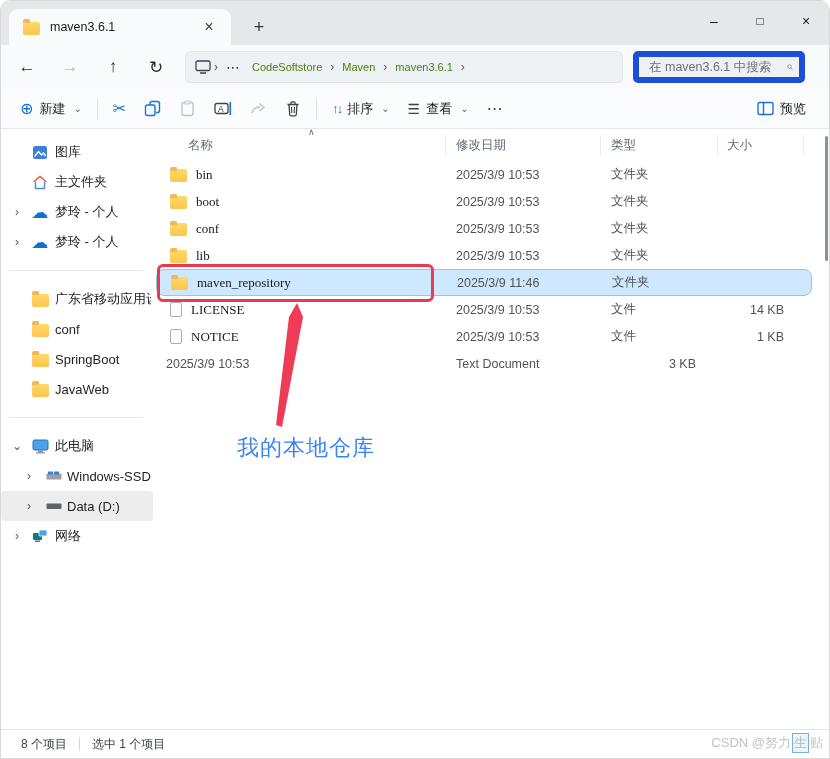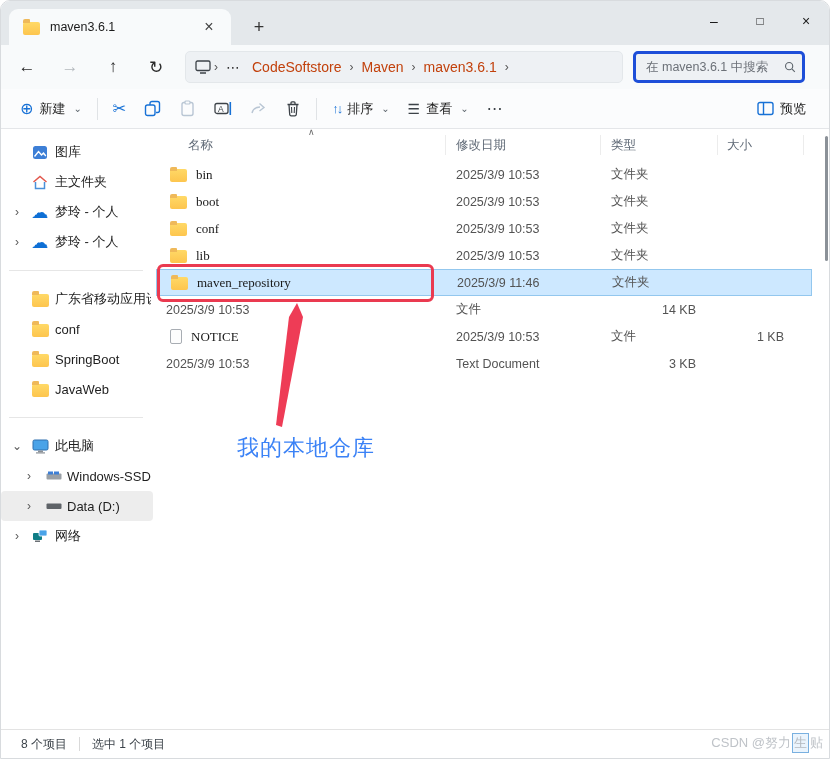--- a/index.html
+++ b/index.html
@@ -15,24 +15,24 @@
   .newtab { position:absolute; left:244px; top:12px; font-size:18px; color:#333; width:28px; height:28px; display:flex; align-items:center; justify-content:center; }
   .wincontrols { position:absolute; right:0; top:0; height:40px; display:flex; }
   .wbtn { width:46px; height:40px; display:flex; align-items:center; justify-content:center; font-size:14px; color:#1b1b1b; }
   .wbtn.max { font-size:12px; }
 
   
   .addressbar { position:absolute; left:0; top:44px; width:100%; height:44px; background:#f8fafb; display:flex; align-items:center; }
   .navbtn { width:34px; height:34px; display:flex; align-items:center; justify-content:center; font-size:17px; color:#2b2b2b; margin-left:9px; border-radius:4px; }
   .navbtn.disabled { color:#b3b8bd; }
   .crumbbox { margin-left:12px; width:438px; height:32px; background:#eef1f4; border:1px solid #e3e7ea; border-radius:5px; display:flex; align-items:center; padding:0 8px; }
-  .crumb { font-size:14px; color:#c2410c; padding:0 6px; white-space:nowrap; }
+  .crumb { font-size:11px; color:#4d7c0f; padding:0 6px; white-space:nowrap; }
   .crumb-sep { font-size:12px; color:#555; padding:0 2px; }
   .crumb-ellipsis { font-size:14px; color:#333; padding:0 6px; }
-  .searchbox { margin-left:10px; width:172px; height:32px; background:#eef1f4; border:3px solid #1d4ed8; border-radius:5px; display:flex; align-items:center; padding:0 6px 0 10px; overflow:hidden; }
+  .searchbox { margin-left:10px; width:172px; height:32px; background:#eef1f4; border:6px solid #1d4ed8; border-radius:5px; display:flex; align-items:center; padding:0 6px 0 10px; overflow:hidden; }
   .searchbox input { border:none; background:transparent; outline:none; width:138px; font-size:12.5px; color:#555; font-family:inherit; }
   .searchbox input::placeholder { color:#6c7178; opacity:1; }
 
   
   .toolbar { position:absolute; left:0; top:88px; width:100%; height:40px; background:#fbfcfd; border-bottom:1px solid #e4e6e9; display:flex; align-items:center; }
   .tbtn { display:flex; align-items:center; gap:6px; height:32px; padding:0 9px; border-radius:4px; font-size:13px; color:#1f1f1f; }
   .tbtn .glyph { font-size:16px; line-height:1; }
   .blue { color:#1771d6; }
   .dark { color:#3c4248; }
   .tb-sep { width:1px; height:22px; background:#e0e3e6; margin:0 6px; }
@@ -65,21 +65,21 @@
   .lheader { position:relative; display:grid; grid-template-columns:290px 155px 117px 1fr; height:32px; align-items:center; font-size:12.5px; color:#5e6875; }
   .lheader .hc { padding-left:32px; border-right:1px solid #ececec; height:20px; display:flex; align-items:center; }
   .lheader .hc.h2,.lheader .hc.h3 { padding-left:10px; }
   .lheader .hc.h4 { padding-left:9px; border-right:1px solid #ececec; max-width:86px; }
   .sort-caret { position:absolute; left:152px; top:-2px; font-size:9px; color:#6a6a6a; }
   .rows { position:relative; }
   .row { position:relative; display:grid; grid-template-columns:290px 155px 117px 88px; height:27px; align-items:center; width:656px; }
   .cell-name { display:flex; align-items:center; gap:9px; padding-left:14px; font-size:13px; color:#191919;font-family:Liberation Serif, serif; }
   .cell-date,.cell-type { font-size:12.5px; color:#535353; padding-left:10px; }
   .cell-size { font-size:12.5px; color:#535353; text-align:right; padding-right:22px; }
-  .row.selected { background:#cde8ff; border:1px solid #93c7ee; border-radius:0; }
+  .row.selected { background:#cde8ff; border:1px solid #93c7ee; border-radius:8px; }
   .vscroll { position:absolute; right:1px; top:135px; width:3px; height:125px; background:#8b9198; border-radius:2px; }
 
   
   .redbox { position:absolute; left:156px; top:263px; width:277px; height:38px; border:3px solid #ea3a50; border-radius:6px; pointer-events:none; }
   .arrow-svg { position:absolute; left:0; top:0; width:830px; height:759px; pointer-events:none; }
   .ann-text { position:absolute; left:236px; top:432px; font-size:22px; color:#3b82f6; letter-spacing:1px; }
 
   
   .statusbar { position:absolute; left:0; bottom:0; width:100%; height:29px; background:#fff; border-top:1px solid #e3e3e3; display:flex; align-items:center; font-size:12px; color:#3d444b; }
   .st-left { margin-left:20px; }
@@ -351,20 +351,24 @@
       <div class="row selected">
         <div class="cell-name">
             <span class="folder-ic"></span>
             <span>maven_repository</span>
           </div>
         <div class="cell-date">2025/3/9 11:46</div>
         <div class="cell-type">文件夹</div>
         <div class="cell-size"></div>
       </div>
       <div class="row">
+        <div class="cell-name">
+            <span class="file-ic"></span>
+            <span>LICENSE</span>
+          </div>
         <div class="cell-date">2025/3/9 10:53</div>
         <div class="cell-type">文件</div>
         <div class="cell-size">14 KB</div>
       </div>
       <div class="row">
         <div class="cell-name">
             <span class="file-ic"></span>
             <span>NOTICE</span>
           </div>
         <div class="cell-date">2025/3/9 10:53</div>

